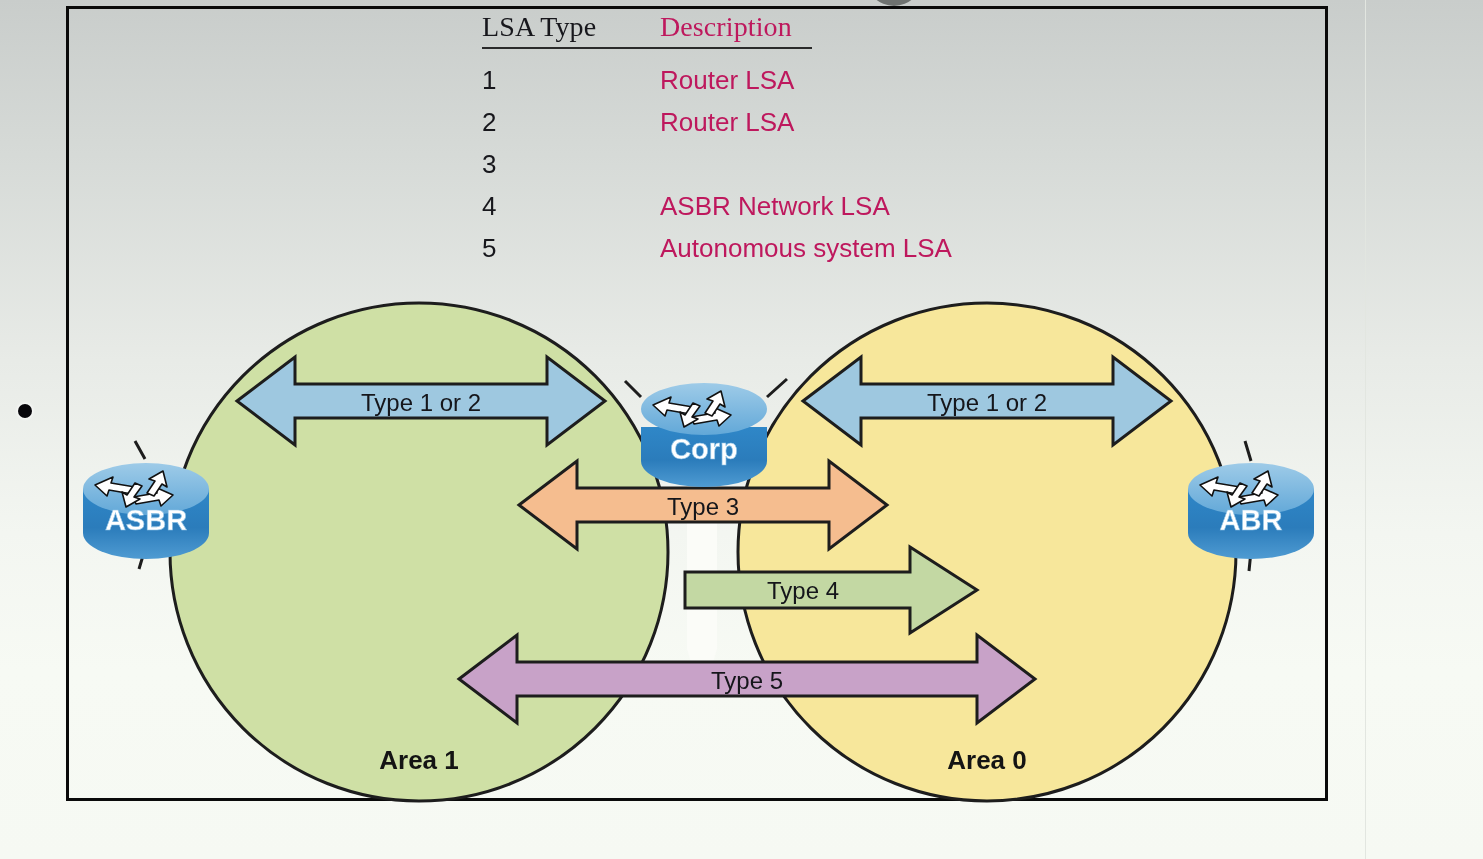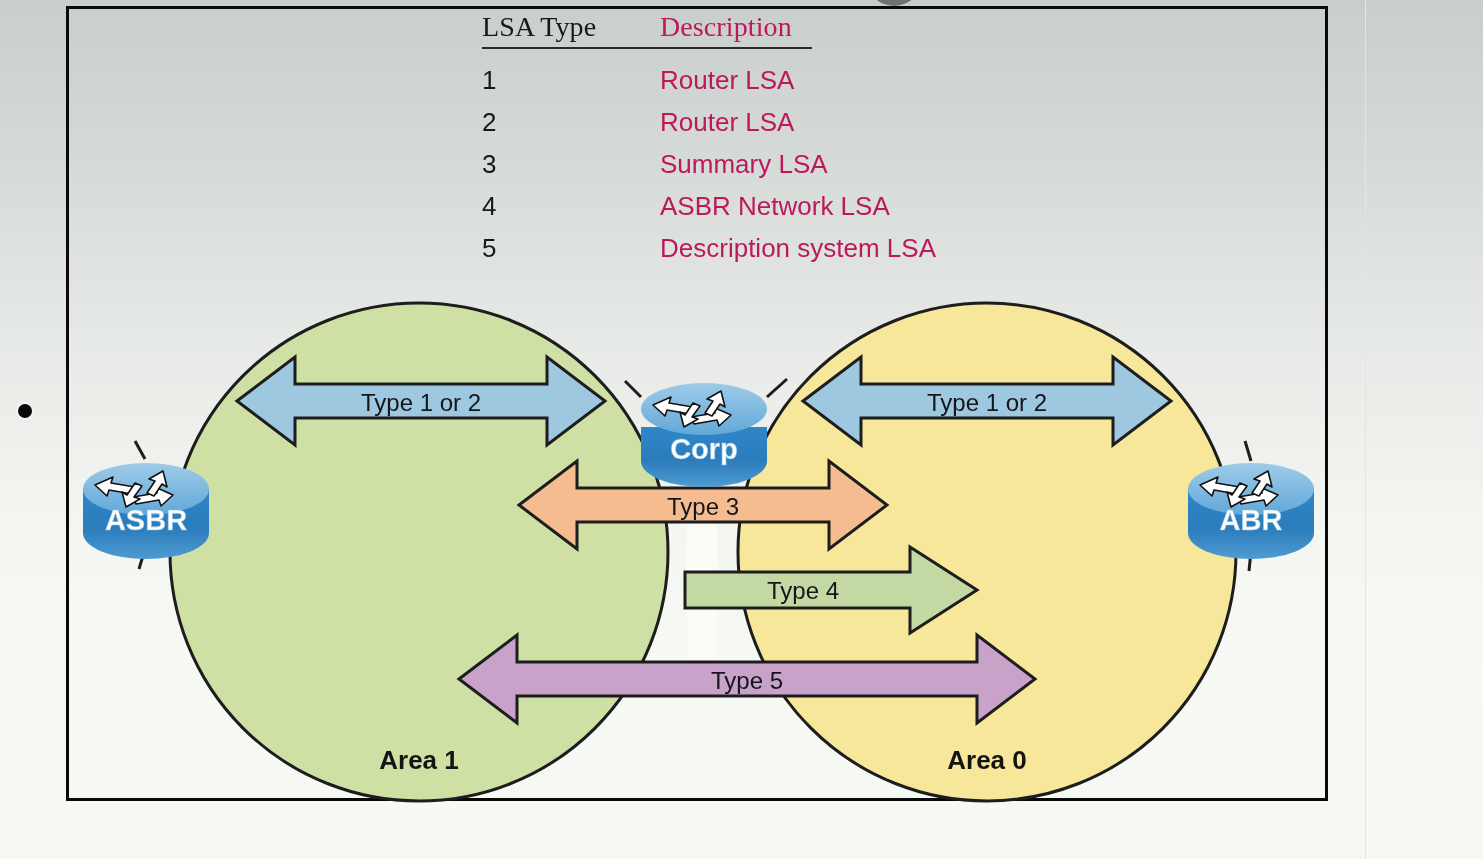--- a/index.html
+++ b/index.html
@@ -130,29 +130,28 @@
     <div class="row body-row">
       <div class="c-type">1</div>
       <div class="c-desc">Router LSA</div>
     </div>
     <div class="row body-row">
       <div class="c-type">2</div>
       <div class="c-desc">Router LSA</div>
     </div>
     <div class="row body-row">
       <div class="c-type">3</div>
-      <div class="c-desc">Summary LSA</div>
     </div>
     <div class="row body-row">
       <div class="c-type">4</div>
       <div class="c-desc">ASBR Network LSA</div>
     </div>
     <div class="row body-row">
       <div class="c-type">5</div>
-      <div class="c-desc">Description system LSA</div>
+      <div class="c-desc">Autonomous system LSA</div>
     </div>
   </div>
 
   <div id="diagram">
     <svg width="1262" height="795" viewBox="0 0 1262 795" xmlns="http://www.w3.org/2000/svg">
       <defs>
         <linearGradient id="routerTopGrad" x1="0" y1="0" x2="0" y2="1">
           <stop offset="0%" stop-color="#9ecbe8"></stop>
           <stop offset="100%" stop-color="#62a8d8"></stop>
         </linearGradient>

